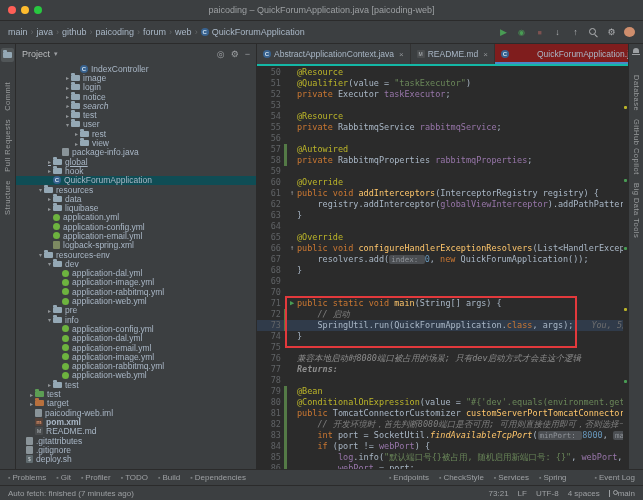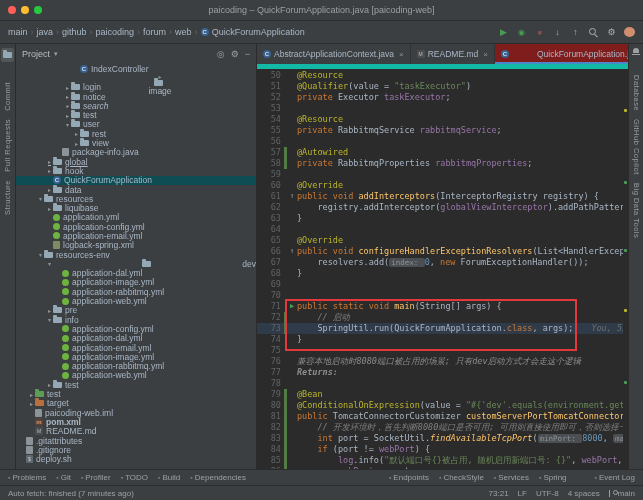--- a/index.html
+++ b/index.html
@@ -49,21 +49,21 @@
   .ic-folder.orange{background:#b8703d;}
   .ic-class{display:inline-flex;align-items:center;justify-content:center;width:8px;height:8px;border-radius:50%;background:#38628f;color:#cfe0ee;font-size:6px;font-weight:bold;}
   .ic-yml{display:inline-block;width:7px;height:7px;border-radius:50%;background:#6db33f;}
   .ic-file{display:inline-block;width:7px;height:8px;background:#8a9499;border-radius:1px;}
   .ic-xml{display:inline-block;width:7px;height:8px;background:#7d8a62;border-radius:1px;}
   .ic-md{display:inline-flex;align-items:center;justify-content:center;width:8px;height:8px;background:#4a4d4f;color:#b7bcbf;font-size:5px;border-radius:1px;}
   .ic-maven{display:inline-flex;align-items:center;justify-content:center;width:8px;height:8px;background:#53423a;color:#e0926a;font-size:6px;border-radius:1px;}
   .ic-sh{display:inline-flex;align-items:center;justify-content:center;width:7px;height:8px;background:#5f6a6e;color:#cdd3d6;font-size:5px;border-radius:1px;}
   
   .editor{flex:1;min-width:0;display:flex;flex-direction:column;background:#2b2b2b;}
-  .tabs{height:20px;flex:0 0 20px;background:#3c3f41;display:flex;align-items:stretch;font-size:8.5px;border-bottom:5px solid #14b8a6;overflow:hidden;}
+  .tabs{height:20px;flex:0 0 20px;background:#3c3f41;display:flex;align-items:stretch;font-size:8.5px;border-bottom:2px solid #14b8a6;overflow:hidden;}
   .tab{display:flex;align-items:center;gap:3px;padding:0 6px;border-right:1px solid #323232;color:#a9b7c6;white-space:nowrap;}
   .tab.active{background:#7f1d1d;box-shadow:inset 0 -2px 0 #4a88c7;gap:28px;}
   .tab .close{color:#8f9396;font-size:8px;margin-left:2px;}
   .code{flex:1;position:relative;overflow:hidden;font-family:"DejaVu Sans Mono",monospace;font-size:8.5px;line-height:11px;padding-top:1px;}
   .cline{display:flex;height:11px;align-items:center;}
   .cline.current{background:rgba(61,96,146,.30);}
   .gut{width:24px;flex:0 0 24px;text-align:right;color:#606366;padding-right:3px;}
   .gmark{width:3px;flex:0 0 3px;height:11px;}
   .gmark.m-g{background:#547a46;}
   .gicon{width:10px;flex:0 0 10px;text-align:center;font-size:7px;color:#9da0a3;}
@@ -161,21 +161,21 @@
             <span>⚙</span>
             <span>−</span>
           </span>
       </div>
       <div class="tree" id="tree">
           <div class="trow" style="padding-left: 57px;">
             <span class="tchev"></span>
             <span class="ticon ic-class">C</span>
             <span>IndexController</span>
           </div>
-          <div class="trow" style="padding-left: 48px; flex-direction: column;">
+          <div class="trow" style="padding-left: 48px;">
             <span class="tchev">▸</span>
             <span class="ticon ic-folder"></span>
             <span>image</span>
           </div>
           <div class="trow" style="padding-left: 48px;">
             <span class="tchev">▸</span>
             <span class="ticon ic-folder"></span>
             <span>login</span>
           </div>
           <div class="trow" style="padding-left: 48px;">
@@ -221,33 +221,33 @@
           <div class="trow" style="padding-left: 30px;">
             <span class="tchev">▸</span>
             <span class="ticon ic-folder"></span>
             <span>hook</span>
           </div>
           <div class="trow selected" style="padding-left: 30px;">
             <span class="tchev"></span>
             <span class="ticon ic-class">C</span>
             <span>QuickForumApplication</span>
           </div>
-          <div class="trow" style="padding-left: 30px;">
-            <span class="tchev">▸</span>
-            <span class="ticon ic-folder"></span>
-            <span>data</span>
-          </div>
           <div class="trow" style="padding-left: 21px;">
             <span class="tchev">▾</span>
             <span class="ticon ic-folder"></span>
             <span>resources</span>
           </div>
           <div class="trow" style="padding-left: 30px;">
             <span class="tchev">▸</span>
             <span class="ticon ic-folder"></span>
+            <span>data</span>
+          </div>
+          <div class="trow" style="padding-left: 30px;">
+            <span class="tchev">▸</span>
+            <span class="ticon ic-folder"></span>
             <span>liquibase</span>
           </div>
           <div class="trow" style="padding-left: 30px;">
             <span class="tchev"></span>
             <span class="ticon ic-yml"></span>
             <span>application.yml</span>
           </div>
           <div class="trow" style="padding-left: 30px;">
             <span class="tchev"></span>
             <span class="ticon ic-yml"></span>
@@ -261,21 +261,21 @@
           <div class="trow" style="padding-left: 30px;">
             <span class="tchev"></span>
             <span class="ticon ic-xml"></span>
             <span>logback-spring.xml</span>
           </div>
           <div class="trow" style="padding-left: 21px;">
             <span class="tchev">▾</span>
             <span class="ticon ic-folder"></span>
             <span>resources-env</span>
           </div>
-          <div class="trow" style="padding-left: 30px; justify-content: space-between;">
+          <div class="trow" style="padding-left: 30px;">
             <span class="tchev">▾</span>
             <span class="ticon ic-folder"></span>
             <span>dev</span>
           </div>
           <div class="trow" style="padding-left: 39px;">
             <span class="tchev"></span>
             <span class="ticon ic-yml"></span>
             <span>application-dal.yml</span>
           </div>
           <div class="trow" style="padding-left: 39px;">
@@ -506,21 +506,21 @@
           <div class="cline">
             <span class="gut">66</span>
             <span class="gmark"></span>
             <span class="gicon">↑</span>
             <span class="ltext"><span class="tk-kw">public void </span><span class="tk-mth">configureHandlerExceptionResolvers</span><span class="tk-txt">(List&lt;HandlerExceptionResolver</span></span>
           </div>
           <div class="cline">
             <span class="gut">67</span>
             <span class="gmark"></span>
             <span class="gicon"></span>
-            <span class="ltext"><span class="tk-txt">    resolvers.add(</span><span class="tk-hint">index: </span><span class="tk-num">0</span><span class="tk-txt">, </span><span class="tk-kw">new </span><span class="tk-txt">ForumExceptionHandler());</span></span>
+            <span class="ltext"><span class="tk-txt">    resolvers.add(</span><span class="tk-hint">index: </span><span class="tk-num">0</span><span class="tk-txt">, </span><span class="tk-kw">new </span><span class="tk-txt">QuickForumApplication());</span></span>
           </div>
           <div class="cline">
             <span class="gut">68</span>
             <span class="gmark"></span>
             <span class="gicon"></span>
             <span class="ltext"><span class="tk-txt">}</span></span>
           </div>
           <div class="cline">
             <span class="gut">69</span>
             <span class="gmark"></span>

